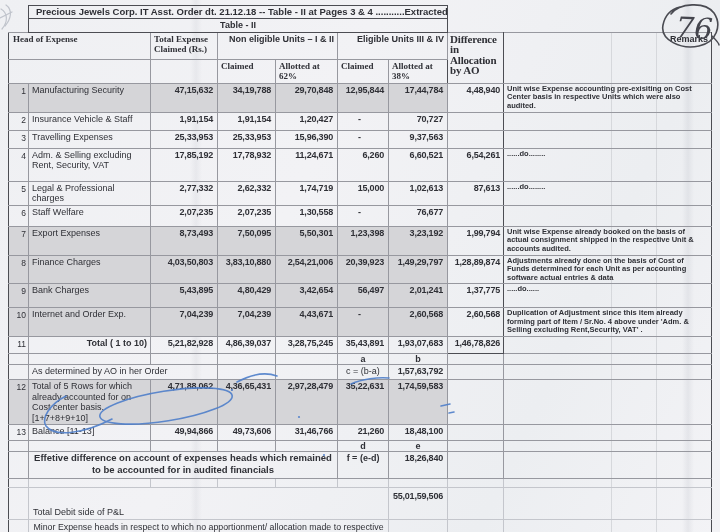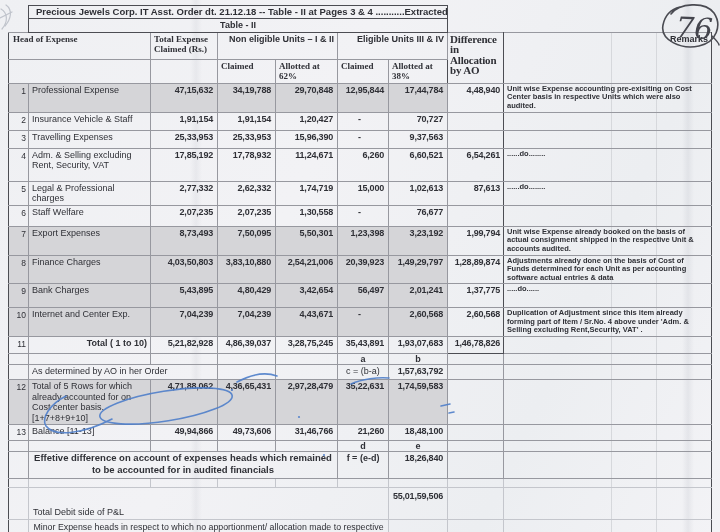--- a/index.html
+++ b/index.html
@@ -86,21 +86,21 @@
       <td class="hdr">Claimed</td>
       <td class="hdr">Allotted at 62%</td>
       <td class="hdr">Claimed</td>
       <td class="hdr">Allotted at 38%</td>
     </tr>
 
     </tbody>
       <tbody id="expense-rows">
         <tr style="height: 29px;">
           <td class="num bl2 shade">1</td>
-          <td class="shade">Professional Expense</td>
+          <td class="shade">Manufacturing Security</td>
           <td class="val shade">47,15,632</td>
           <td class="val shade">34,19,788</td>
           <td class="val shade">29,70,848</td>
           <td class="val shade">12,95,844</td>
           <td class="val shade">17,44,784</td>
           <td class="diffc">4,48,940</td>
           <td class="remark br2">Unit wise Expense accounting pre-exisiting on Cost Center basis in respective Units which were also audited.</td>
         </tr>
         <tr style="height: 18px;">
           <td class="num bl2">2</td>
@@ -185,21 +185,21 @@
           <td class="val shade">5,43,895</td>
           <td class="val shade">4,80,429</td>
           <td class="val shade">3,42,654</td>
           <td class="val shade">56,497</td>
           <td class="val shade">2,01,241</td>
           <td class="diffc">1,37,775</td>
           <td class="remark br2">.....do......</td>
         </tr>
         <tr style="height: 24px;">
           <td class="num bl2 shade">10</td>
-          <td class="shade">Internet and Center Exp.</td>
+          <td class="shade">Internet and Order Exp.</td>
           <td class="val shade">7,04,239</td>
           <td class="val shade">7,04,239</td>
           <td class="val shade">4,43,671</td>
           <td class="val dash shade">-</td>
           <td class="val shade">2,60,568</td>
           <td class="diffc">2,60,568</td>
           <td class="remark br2">Duplication of Adjustment since this item already forming part of Item / Sr.No. 4 above under 'Adm. &amp; Selling excluding Rent,Security, VAT' .</td>
         </tr>
       </tbody>
 

